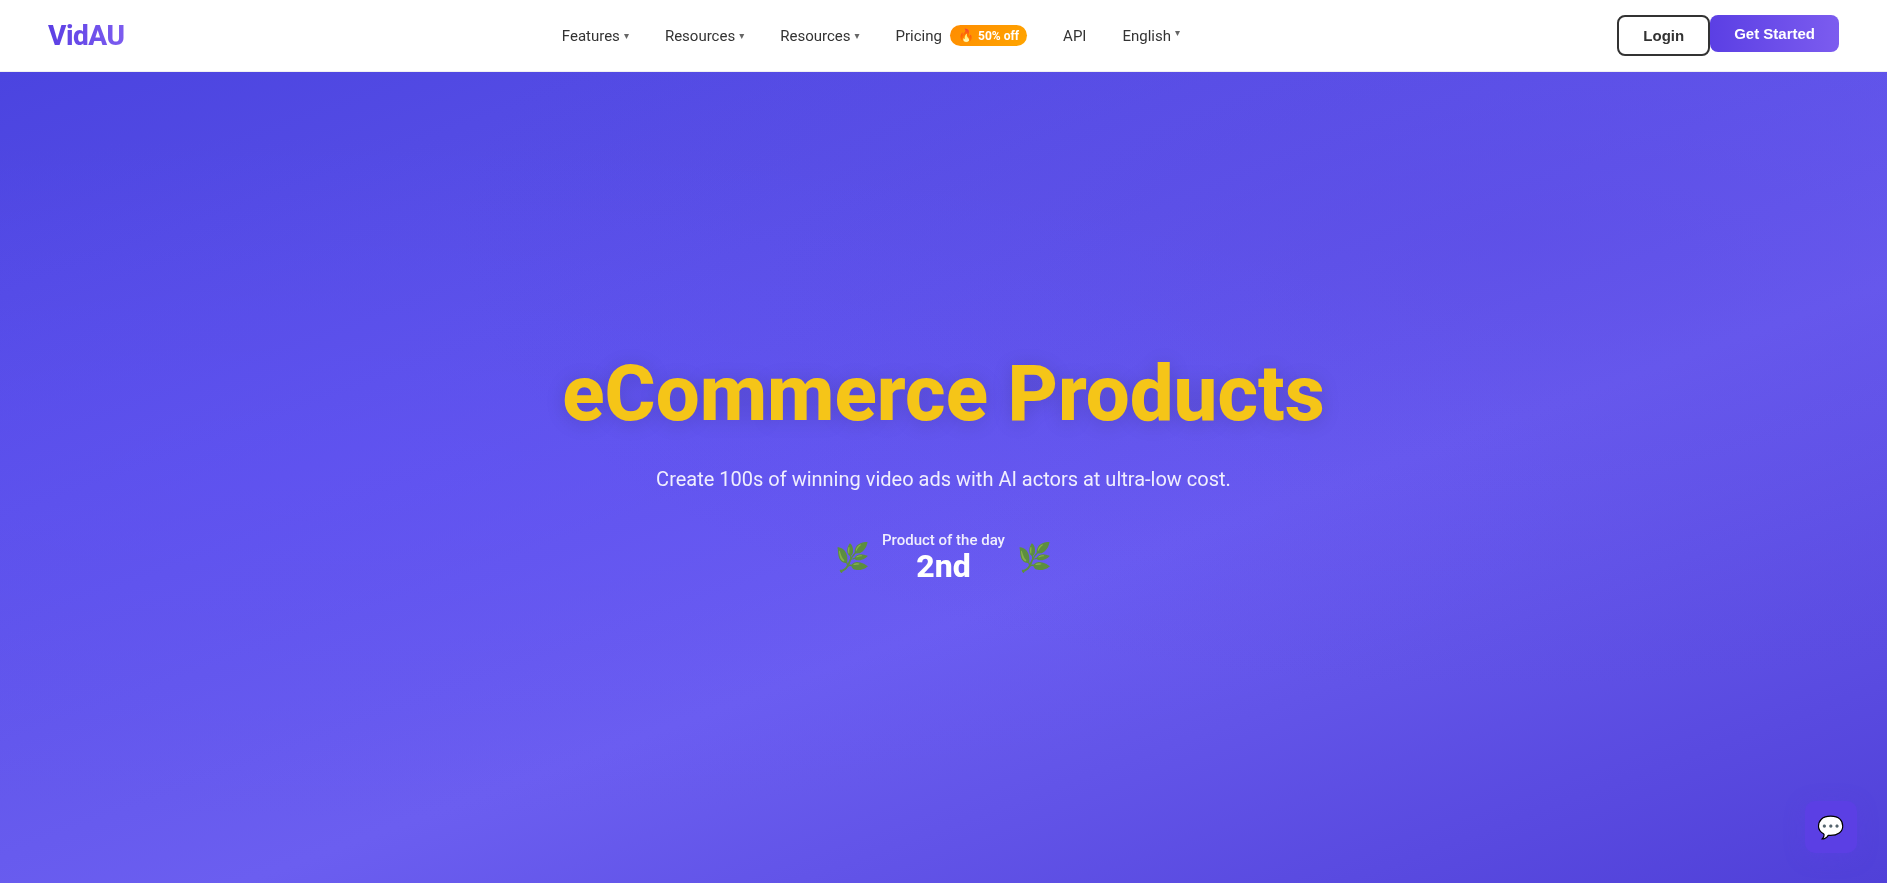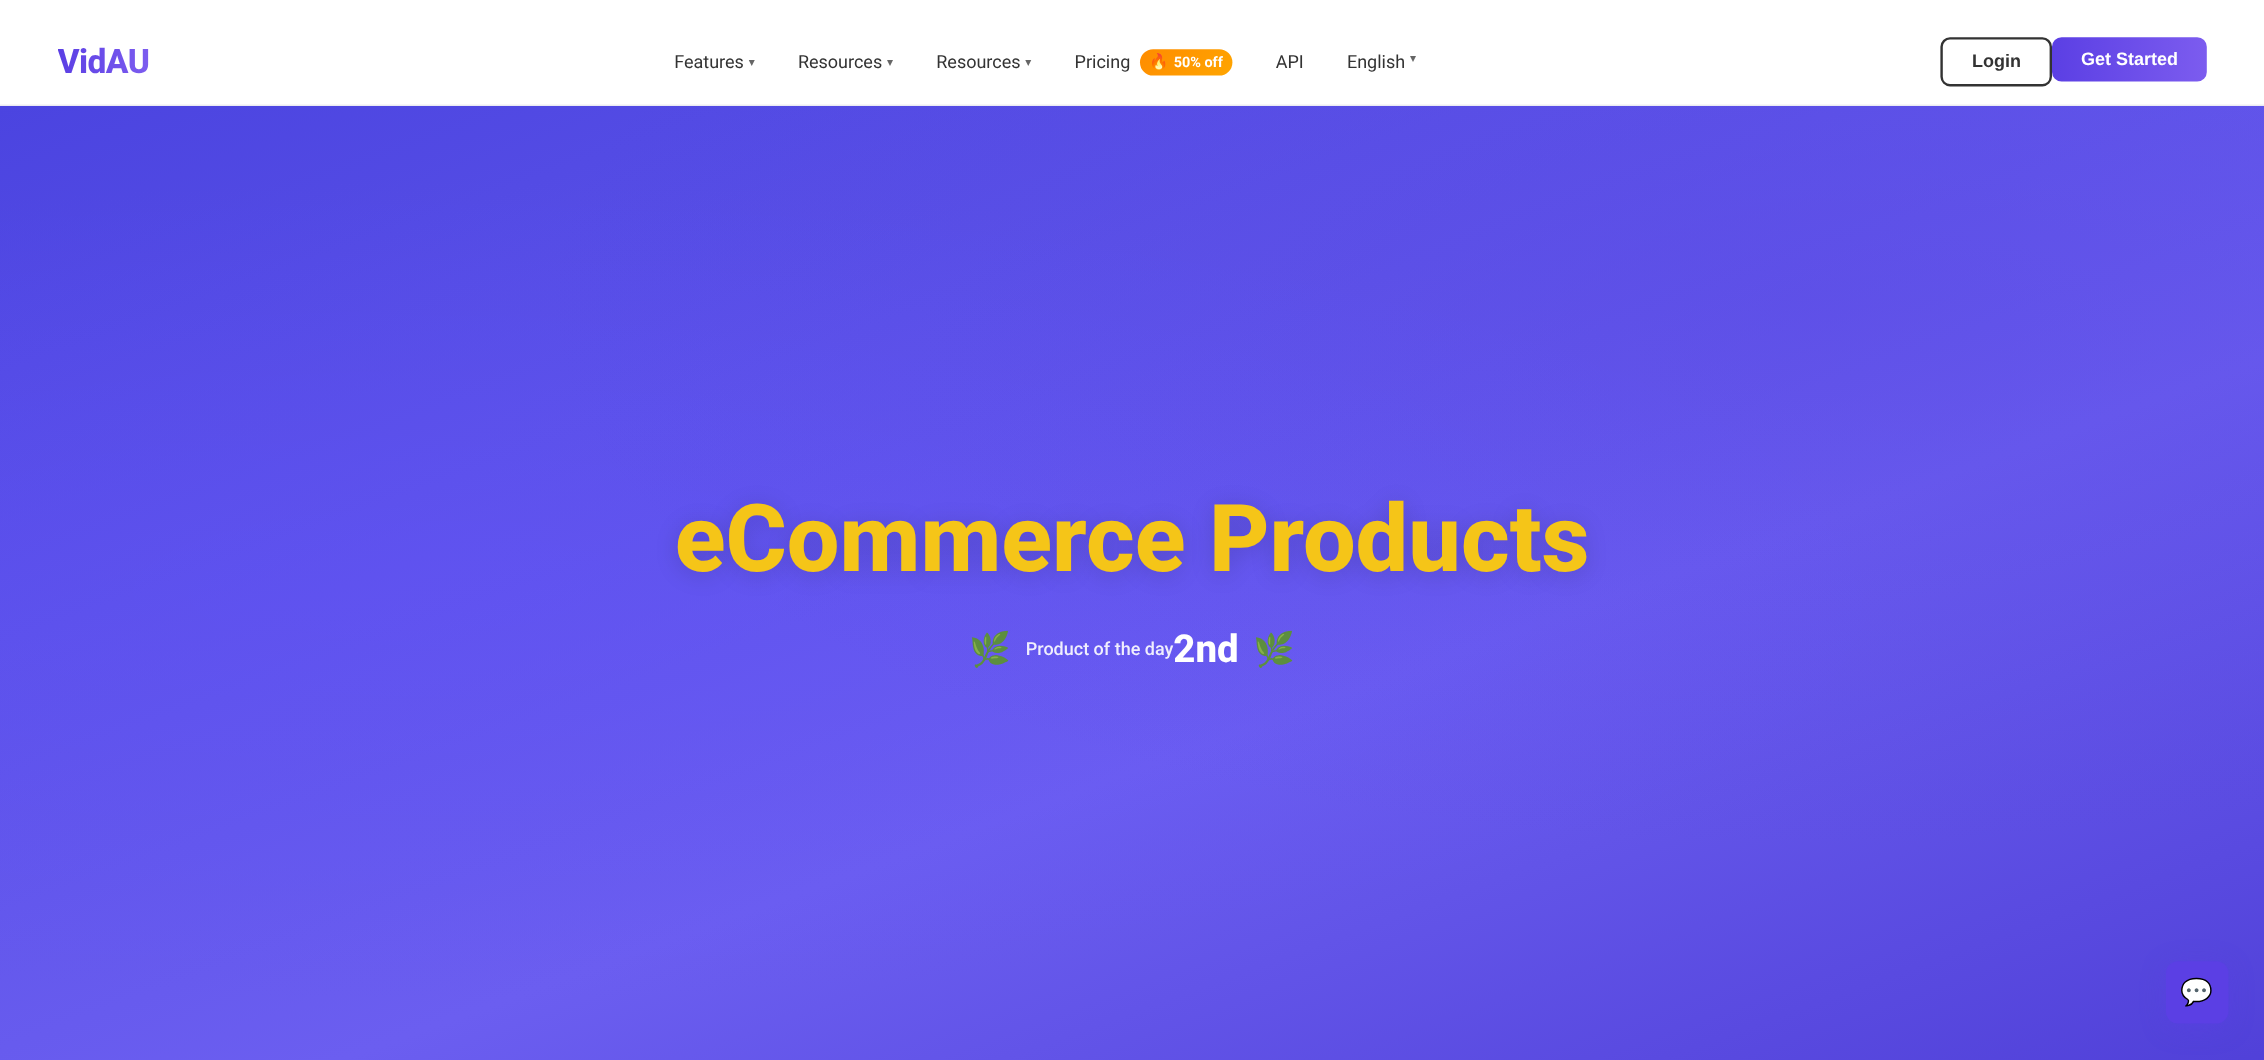--- a/index.html
+++ b/index.html
@@ -19,21 +19,20 @@
     .navbar {
       display: flex;
       align-items: center;
       justify-content: space-between;
       padding: 0 48px;
       height: 72px;
       background: #ffffff;
       border-bottom: 1px solid #f0f0f0;
       position: relative;
       z-index: 10;
-      margin-top: 16px;
     }
 
     .navbar-logo {
       display: flex;
       align-items: center;
     }
 
     .logo-text {
       font-size: 28px;
       font-weight: 800;
@@ -216,22 +215,21 @@
     }
 
     .laurel {
       font-size: 28px;
       color: white;
       opacity: 0.85;
     }
 
     .badge-content {
       display: flex;
-      flex-direction: row;
-      align-items: center;
+      flex-direction: column;
     }
 
     .badge-label {
       font-size: 15px;
       color: white;
       font-weight: 500;
       opacity: 0.9;
     }
 
     .badge-rank {
@@ -301,20 +299,21 @@
   </div>
 
   <div class="navbar-actions">
     <button class="btn-login">Login</button>
     <button class="btn-get-started">Get Started</button>
   </div>
 </nav>
 
 <section class="hero">
   <h1 class="hero-title-highlight">eCommerce Products</h1>
+  <p class="hero-subtitle">Create 100s of winning video ads with AI actors at ultra-low cost.</p>
 
   <div class="hero-badge">
     <span class="laurel">🌿</span>
     <div class="badge-content">
       <span class="badge-label">Product of the day</span>
       <span class="badge-rank">2nd</span>
     </div>
     <span class="laurel">🌿</span>
   </div>
 </section>

